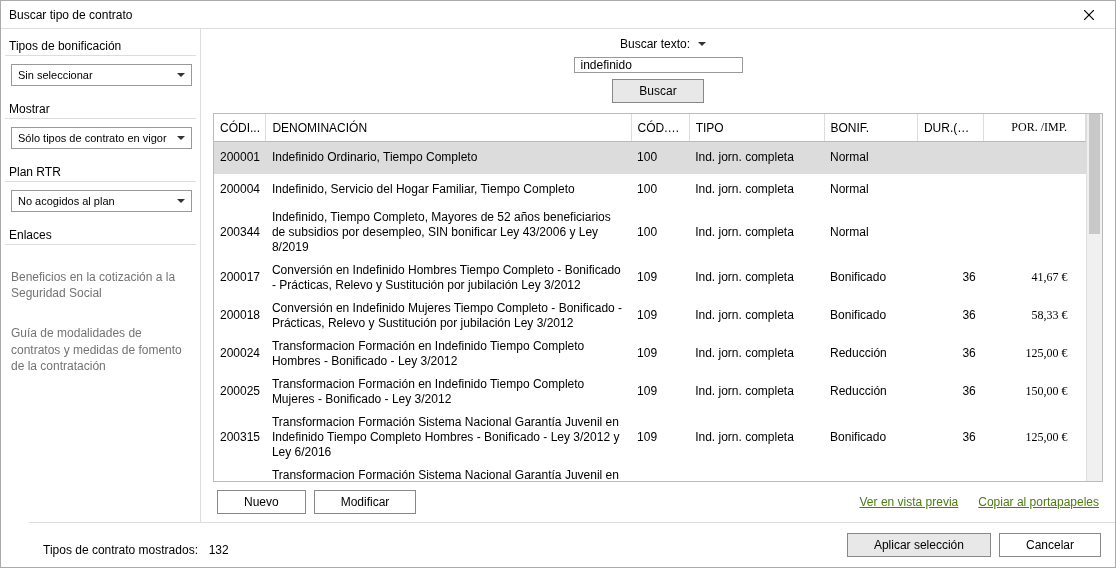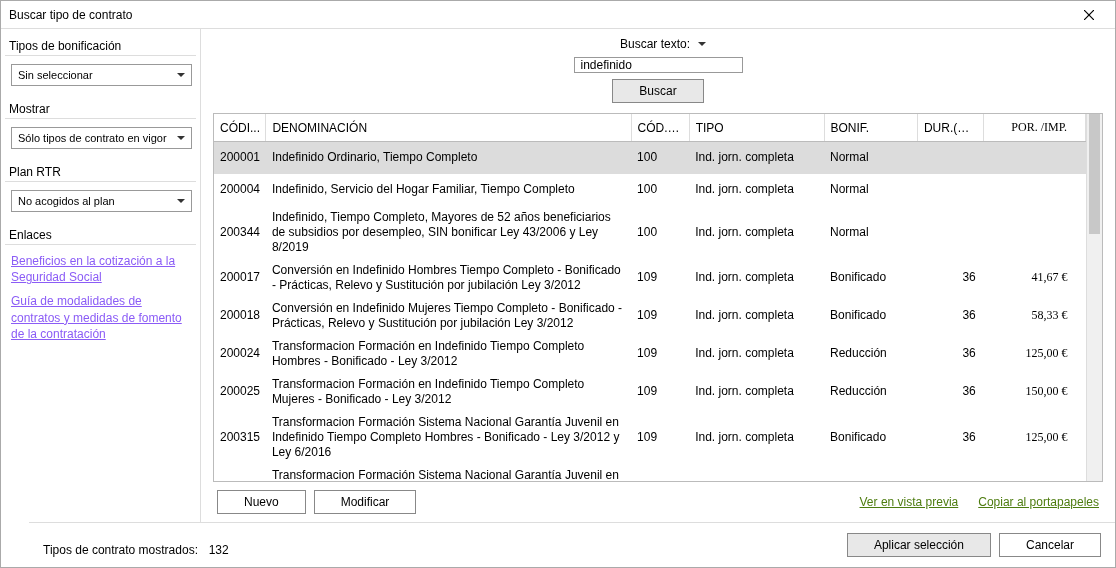--- a/index.html
+++ b/index.html
@@ -86,24 +86,24 @@
       border-right: 4px solid transparent;
       border-top: 4px solid #333;
     }
     .links {
       padding: 2px 6px;
       display: flex;
       flex-direction: column;
       gap: 8px;
     }
     .link {
-      color: #8b5cf6;
-      text-decoration: underline;
+      color: #737373;
       cursor: pointer;
       line-height: 1.35;
+      margin-top: 16px;
     }
     .main {
       flex: 1;
       display: flex;
       flex-direction: column;
       padding: 8px 12px 0 12px;
       overflow: hidden;
     }
     .search-row {
       display: flex;

